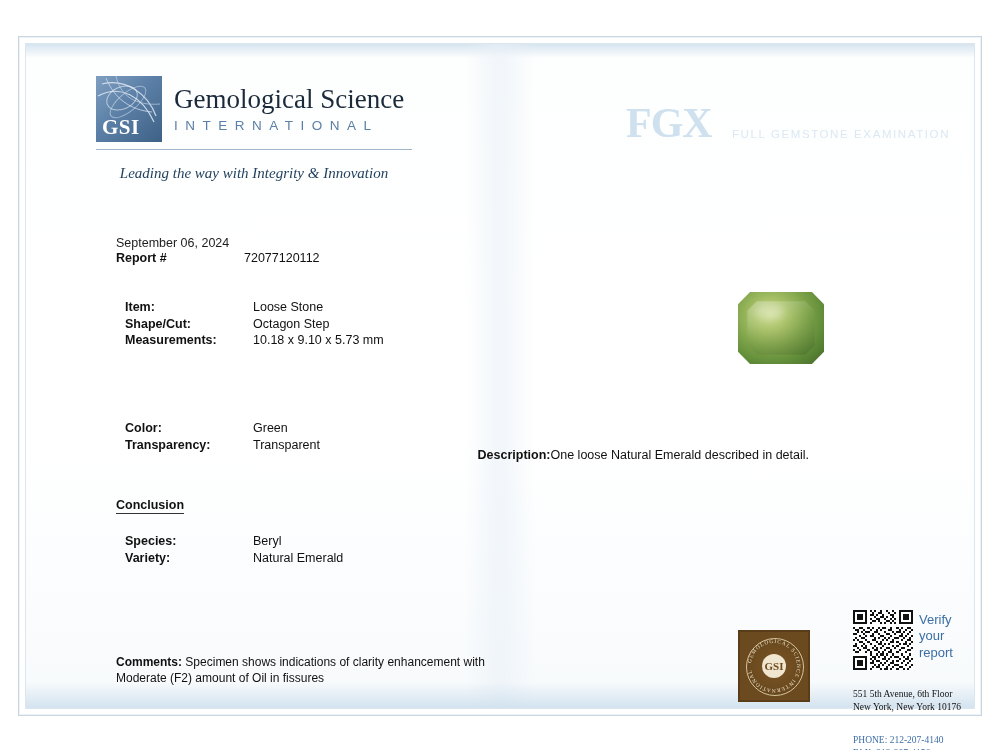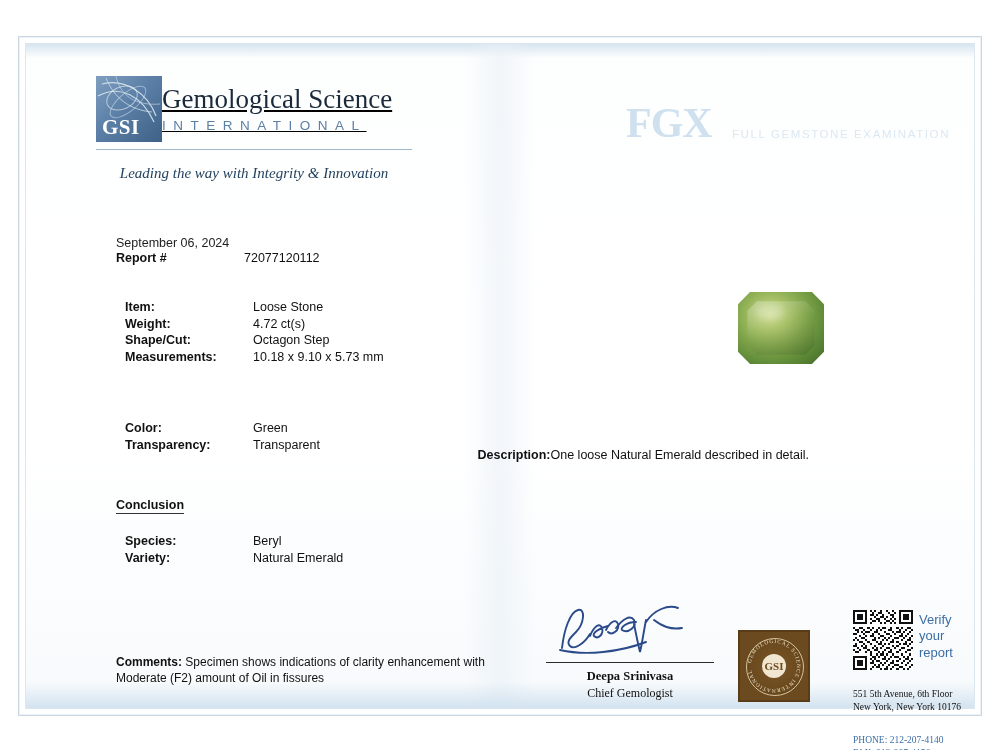--- a/index.html
+++ b/index.html
@@ -94,22 +94,21 @@
     position: absolute;
     left: 6px;
     bottom: 2px;
     color: #ffffff;
     font-family: "Liberation Serif", serif;
     font-weight: bold;
     font-size: 21px;
     letter-spacing: 0.5px;
   }
   .brand {
-    margin-left: 0;
-    text-decoration: underline;
+    margin-left: 12px;
   }
   .brand-name {
     font-family: "Liberation Serif", serif;
     font-size: 27px;
     color: #1b2a3a;
     line-height: 1.05;
     white-space: nowrap;
   }
   .brand-sub {
     font-family: "Liberation Sans", sans-serif;
@@ -409,23 +408,20 @@
 
       <div class="report-row">
         <span class="lbl">Report #</span><span class="val">72077120112</span>
       </div>
 
       <div class="kv-block details">
         <div class="kv-row">
           <span class="k">Item:</span><span class="v">Loose Stone</span>
         </div>
         <div class="kv-row">
-          <span class="k">Weight:</span><span class="v">4.72 ct(s)</span>
-        </div>
-        <div class="kv-row">
           <span class="k">Shape/Cut:</span><span class="v">Octagon Step</span>
         </div>
         <div class="kv-row">
           <span class="k">Measurements:</span><span class="v">10.18 x 9.10 x 5.73 mm</span>
         </div>
       </div>
 
       <div class="kv-block color">
         <div class="kv-row">
           <span class="k">Color:</span><span class="v">Green</span>
@@ -455,37 +451,20 @@
         <div class="gem">
           <div class="facet"></div>
           <div class="sheen"></div>
         </div>
       </div>
 
       <div class="description">
         <span class="k">Description:</span><span class="v">One loose Natural Emerald described in detail.</span>
       </div>
 
-      <div class="sig-block">
-        <svg class="sig-svg" width="160" height="60" viewBox="0 0 160 60">
-          <g fill="none" stroke="#2b4a8a" stroke-width="1.9" stroke-linecap="round">
-            <path d="M12 48 C14 30, 20 12, 28 10 C36 8, 34 24, 26 32 C20 38, 16 42, 20 46 C24 50, 34 44, 40 34"></path>
-            <path d="M40 36 C44 26, 50 22, 52 28 C54 34, 48 40, 44 36 C42 34, 48 28, 58 26"></path>
-            <path d="M56 30 C60 22, 66 18, 68 24 C70 30, 62 36, 58 32"></path>
-            <path d="M66 28 C72 20, 80 14, 84 20 C88 26, 78 34, 72 30 C70 28, 76 22, 86 22"></path>
-            <path d="M84 24 C86 34, 88 44, 90 52 C92 44, 94 30, 96 20"></path>
-            <path d="M96 22 C104 10, 118 4, 128 8"></path>
-            <path d="M104 20 C112 26, 120 30, 132 28"></path>
-            <path d="M10 50 C36 56, 70 52, 96 42"></path>
-          </g>
-        </svg>
-        <div class="sig-line"></div>
-        <div class="sig-name">Deepa Srinivasa</div>
-        <div class="sig-title">Chief Gemologist</div>
-      </div>
 
       <div class="seal">
         <div class="ring"></div>
         <svg width="68" height="68" viewBox="0 0 68 68">
           <defs>
             <path id="circlepath" d="M 34,34 m -23,0 a 23,23 0 1,1 46,0 a 23,23 0 1,1 -46,0"></path>
           </defs>
           <text font-family="Liberation Serif, serif" font-size="5.4" fill="#f0e3c8" letter-spacing="0.9">
             <textPath href="#circlepath" startOffset="2%">GEMOLOGICAL SCIENCE INTERNATIONAL</textPath>
           </text>

